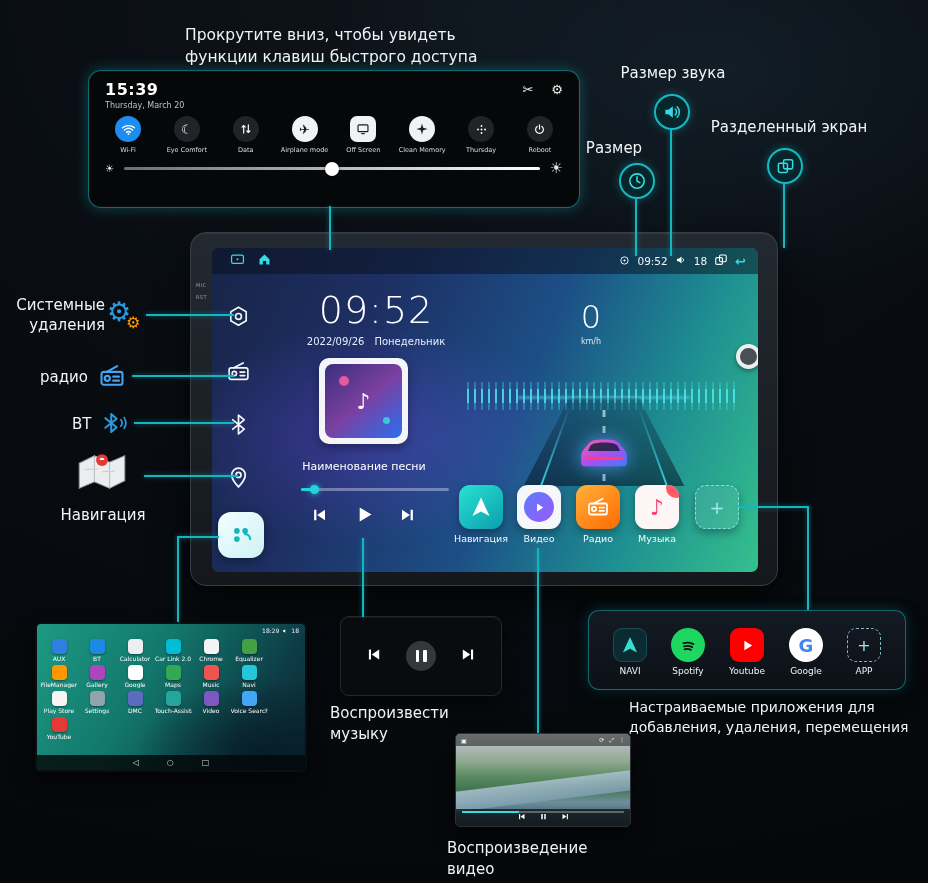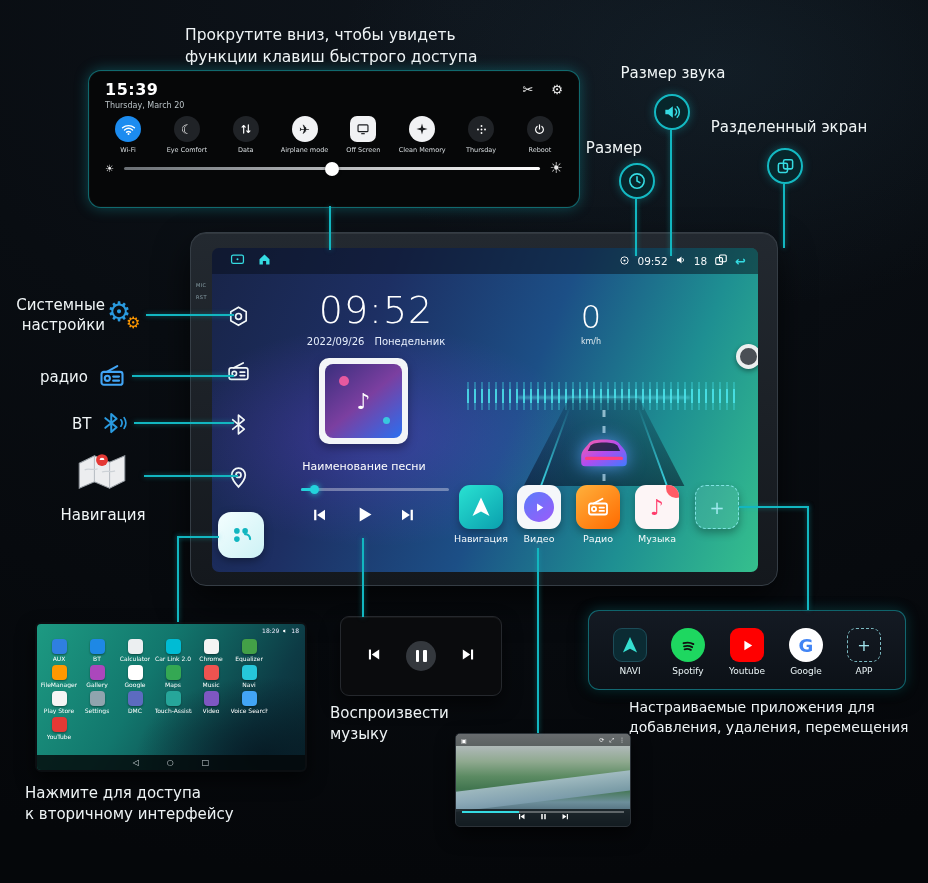--- a/index.html
+++ b/index.html
@@ -274,21 +274,21 @@
   <div class="co-label" style="left:700px;top:118px;width:178px;text-align:center">Разделенный экран</div>
   <div class="co-circle" style="left:767px;top:148px">
     <svg viewBox="0 0 24 24" width="19" height="19" fill="none" stroke="#35dbe2" stroke-width="1.9">
         <rect x="3" y="8" width="11.5" height="11.5" rx="2"></rect>
         <rect x="9.5" y="3.5" width="11.5" height="11.5" rx="2"></rect>
       </svg>
   </div>
 
   <div class="co-label" style="left:5px;top:296px;width:100px;text-align:right;line-height:1.3">
     <div>Системные</div>
-    <div>настройки</div>
+    <div>удаления</div>
   </div>
   <span class="abs txt-ic" style="left:107px;top:298px;font-size:27px;color:#2a9be0;z-index:7">⚙</span>
   <span class="abs txt-ic" style="left:126px;top:315px;font-size:16px;color:#ff9800;z-index:7">⚙</span>
 
   <div class="co-label" style="left:40px;top:368px">радио</div>
   <div class="abs" style="left:98px;top:362px;z-index:7">
     <svg viewBox="0 0 24 24" width="28" height="28" fill="none" stroke="#42a5f5" stroke-width="1.8" stroke-linecap="round">
         <rect x="3" y="8.5" width="18" height="11" rx="2"></rect>
         <path d="M7.5 8.5 16.5 3.5"></path>
         <circle cx="8" cy="14" r="2.2"></circle>
@@ -601,24 +601,20 @@
           <span class="shot-ic" style="background: rgb(229, 57, 53);"></span>
           <span class="shot-lb">YouTube</span>
         </div>
       </div>
     <div class="shot-nav">
       <span>◁</span>
       <span>○</span>
       <span>□</span>
     </div>
   </div>
-  <div class="cap" style="left:25px;top:783px;width:290px">
-    <div>Нажмите для доступа</div>
-    <div>к вторичному интерфейсу</div>
-  </div>
 
   <div class="mwidget">
     <span>
       <svg viewBox="0 0 24 24" width="17" height="17" fill="#fff">
           <path d="M5.5 5h3v14h-3z"></path>
           <path d="M20 5 9.5 12 20 19z"></path>
         </svg>
     </span>
     <span class="pause-btn">
         <i></i>
@@ -696,20 +692,21 @@
         <span><svg viewBox="0 0 24 24" width="9" height="9" fill="#fff">
               <path d="M6 5h4v14H6zM14 5h4v14h-4z"></path>
             </svg></span>
         <span><svg viewBox="0 0 24 24" width="9" height="9" fill="#fff">
               <path d="M15.5 5h3v14h-3z"></path>
               <path d="M4 5l10.5 7L4 19z"></path>
             </svg></span>
       </span>
     </div>
   </div>
+  <div class="cap" style="left:447px;top:838px;width:190px">Воспроизведение видео</div>
 
   <span class="line v" style="left:329px;top:206px;height:44px"></span>
   <span class="line v" style="left:670px;top:130px;height:126px"></span>
   <span class="line v" style="left:635px;top:199px;height:57px"></span>
   <span class="line v" style="left:783px;top:184px;height:64px"></span>
   <span class="line h" style="left:146px;top:314px;width:88px"></span>
   <span class="line h" style="left:132px;top:375px;width:102px"></span>
   <span class="line h" style="left:134px;top:422px;width:100px"></span>
   <span class="line h" style="left:144px;top:475px;width:94px"></span>
   <span class="line h" style="left:177px;top:536px;width:42px"></span>

